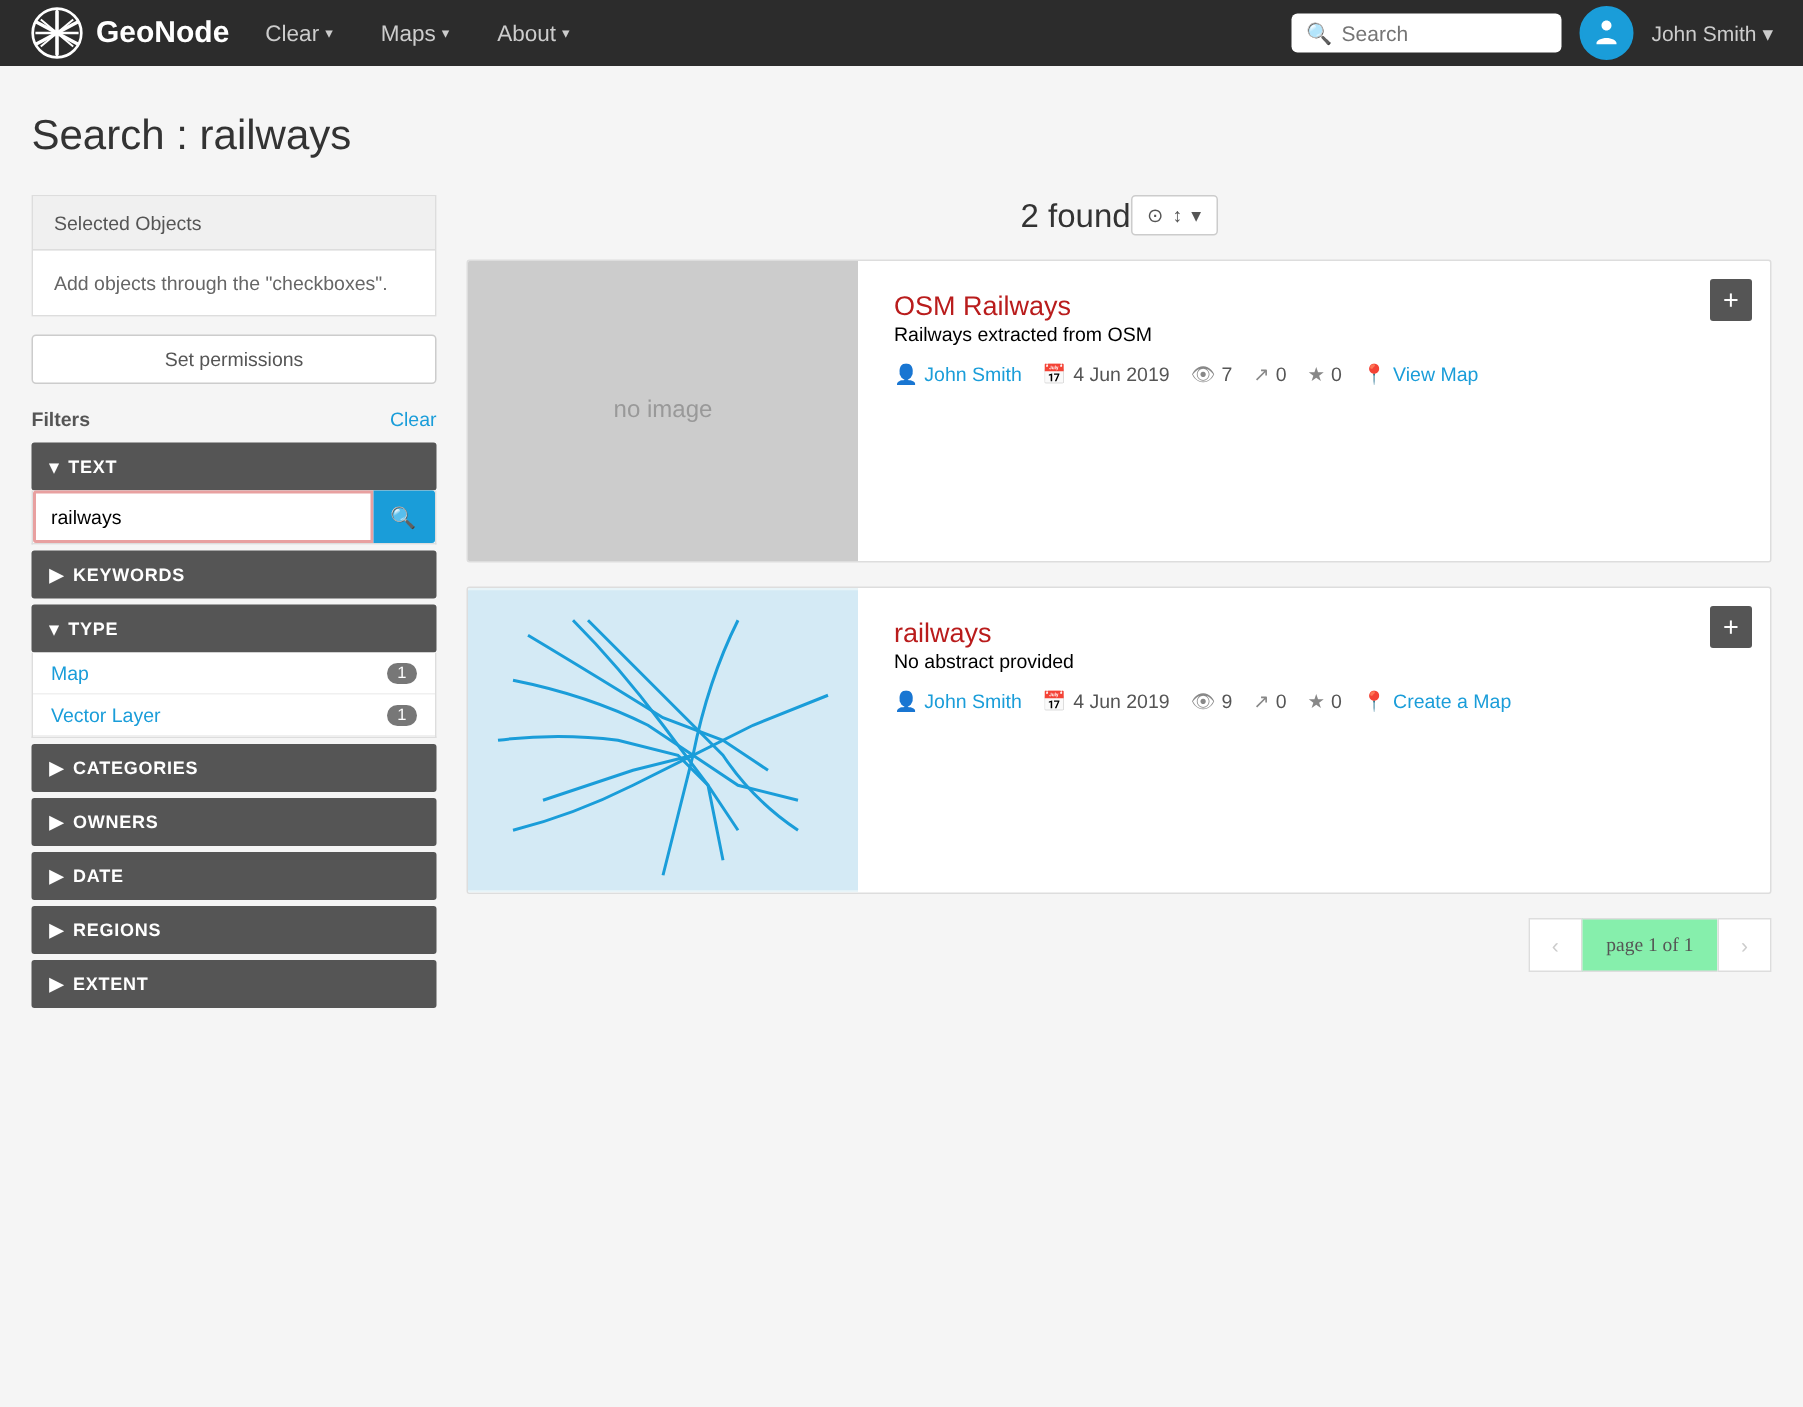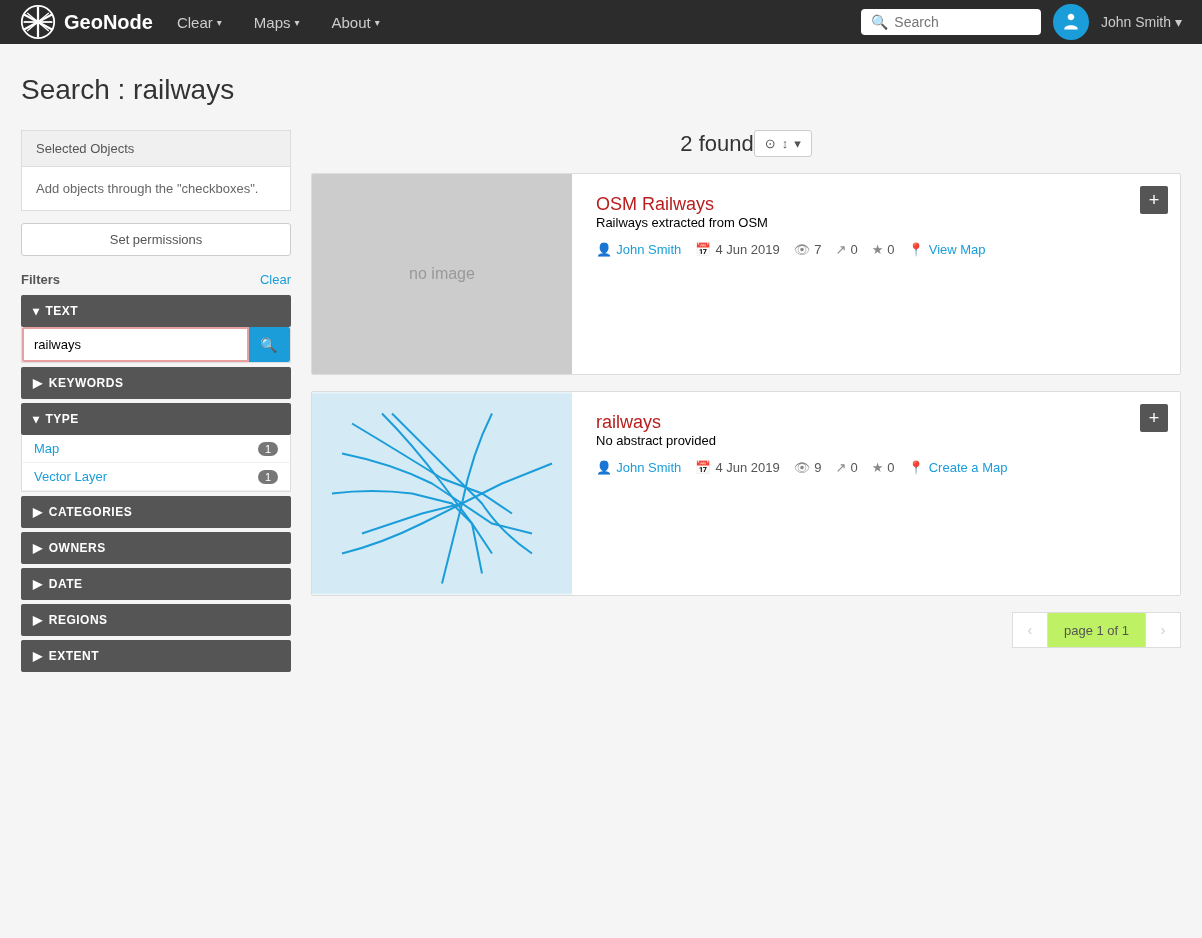--- a/index.html
+++ b/index.html
@@ -339,29 +339,30 @@
       display: flex;
       align-items: center;
       justify-content: center;
       font-size: 14px;
       color: #555;
     }
     .page-nav-btn.disabled { color: #ccc; cursor: default; }
     .page-info {
       padding: 0 16px;
       height: 36px;
-      background: #bef264;
+      background: #86efac;
       border: 1px solid #ddd;
       border-left: none;
       border-right: none;
       display: flex;
       align-items: center;
       font-size: 13px;
       color: #555;
       white-space: nowrap;
+      font-family: Liberation Serif, serif;
     }
 
     
     .railways-svg {
       width: 100%;
       height: 100%;
     }
   </style>
 </head>
 <body>

